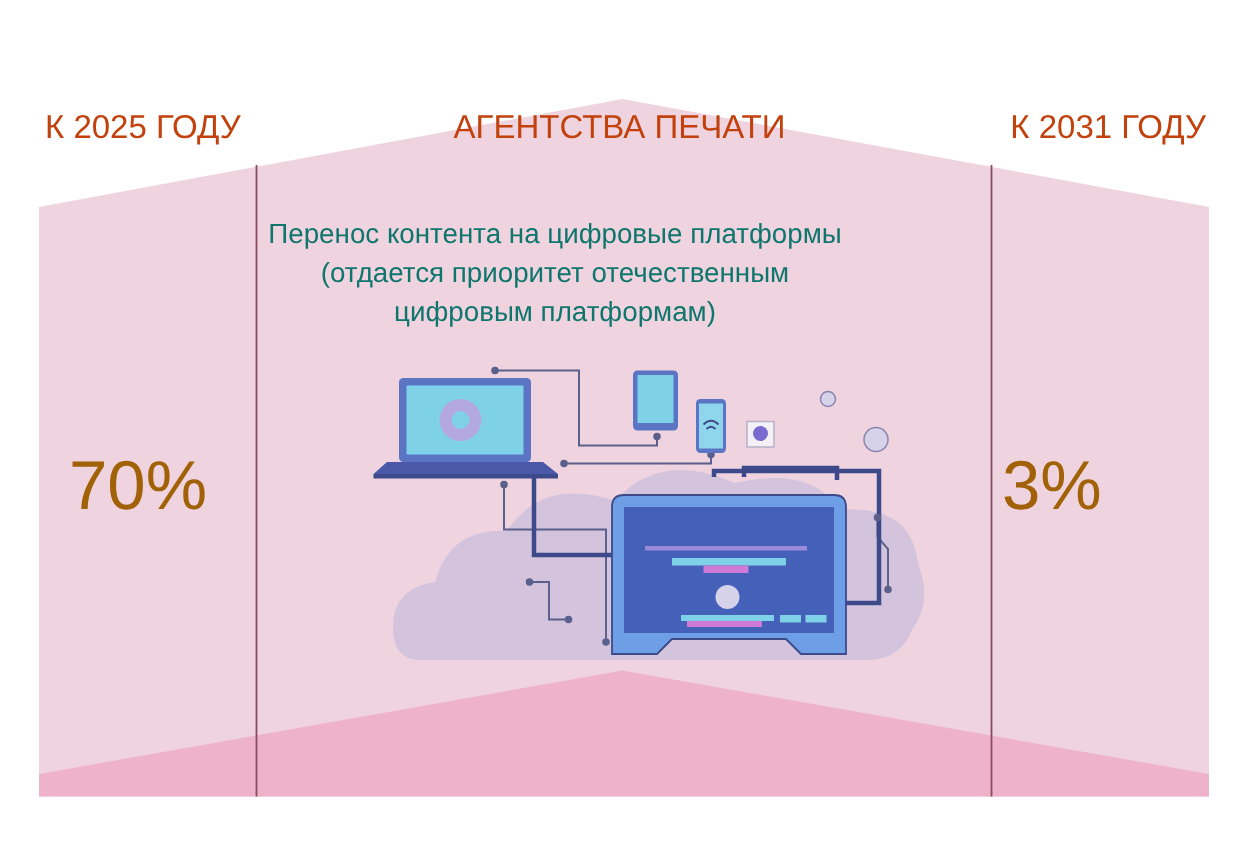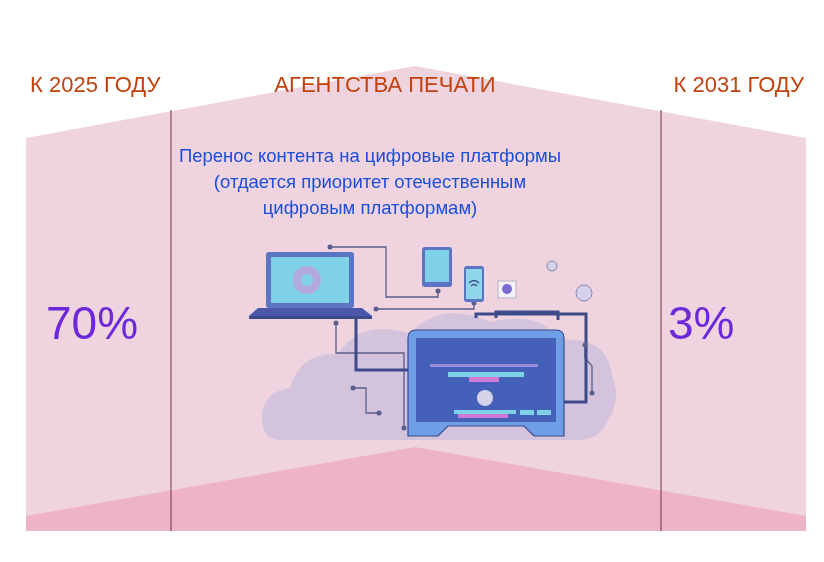--- a/index.html
+++ b/index.html
@@ -1,23 +1,23 @@
 <!DOCTYPE html>
 <html><head>
 <meta charset="utf-8">
 <style>
   html,body{margin:0;padding:0;background:#ffffff;}
   body{width:824px;height:562px;position:relative;overflow:hidden;font-family:"Liberation Sans","DejaVu Sans",sans-serif;}
   .hdr{position:absolute;top:28px;font-size:22px;color:#c2410c;letter-spacing:0px;white-space:nowrap;margin-top:44px;}
   #h-left{left:30px;}
-  #h-center{left:0;width:770px;text-align:center;}
+  #h-center{left:0;width:770px;text-align:center;padding-left:28px;}
   #h-right{right:20px;}
   svg.bg{position:absolute;left:0;top:0;}
-  .caption{position:absolute;left:172px;width:396px;top:143px;text-align:center;font-size:18.5px;line-height:26px;color:#1d4ed8;}
-  .pct{position:absolute;top:296px;font-size:46px;color:#6d28d9;}
+  .caption{position:absolute;left:172px;width:396px;top:143px;text-align:center;font-size:18.5px;line-height:26px;color:#0f766e;}
+  .pct{position:absolute;top:296px;font-size:46px;color:#a16207;}
   #pct-left{left:46px;}
   #pct-right{left:668px;}
 </style>
 </head>
 <body>
 
 <svg class="bg" width="824" height="562" viewBox="0 0 824 562">
   <polygon points="26,138 415,66 806,138 806,531 26,531" fill="#efd4df"></polygon>
   <polygon points="26,516 415,447 806,516 806,531 26,531" fill="#eeb3c9"></polygon>
   <line x1="171" y1="110" x2="171" y2="531" stroke="#8a4a62" stroke-width="1.2"></line>

